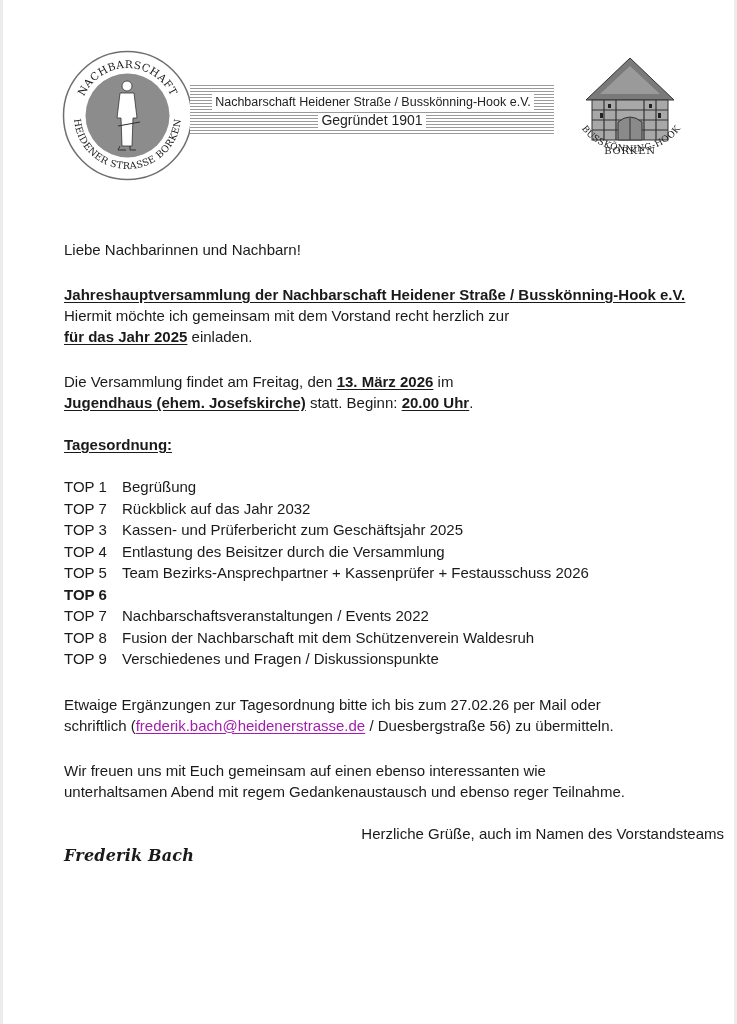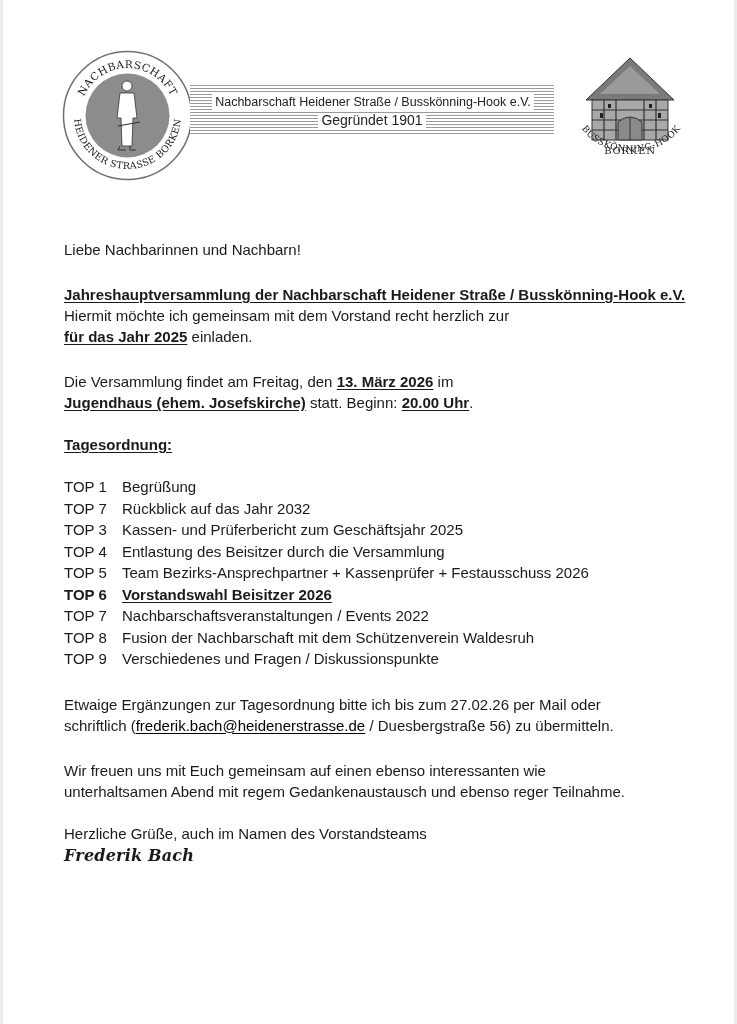--- a/index.html
+++ b/index.html
@@ -38,21 +38,21 @@
     }
 
     
     .content {
       position: absolute; left: 64px; top: 215px; width: 660px;
       font-size: 15px; line-height: 21px; color: #1a1a1a;
     }
     .para { margin-bottom: 21px; margin-top: 24px; }
     .b { font-weight: bold; }
     .u { text-decoration: underline; text-underline-offset: 2px; }
-    .link { color: #000000; text-decoration: underline; text-underline-offset: 2px; }
+    .link { color: #a21caf; text-decoration: underline; text-underline-offset: 2px; }
 
     .agenda { margin-top: 21px; margin-bottom: 21px; }
     .agenda-row { display: flex; height: 21.5px; line-height: 21.5px; }
     .agenda-num { width: 58px; flex: none; }
     .agenda-row.highlight .agenda-num { font-weight: bold; }
     .agenda-row.highlight .agenda-text { font-weight: bold; text-decoration: underline; text-underline-offset: 2px; }
 
     .signature {
       font-family: "DejaVu Serif", serif; font-style: italic; font-weight: bold;
       font-size: 16px; line-height: 20px; letter-spacing: 0.2px;
@@ -154,21 +154,20 @@
     <div class="agenda-row">
         <span class="agenda-num">TOP 4</span>
         <span class="agenda-text">Entlastung des Beisitzer durch die Versammlung</span>
       </div>
     <div class="agenda-row">
         <span class="agenda-num">TOP 5</span>
         <span class="agenda-text">Team Bezirks-Ansprechpartner + Kassenprüfer + Festausschuss 2026</span>
       </div>
     <div class="agenda-row highlight">
         <span class="agenda-num">TOP 6</span>
-        <span class="agenda-text">Vorstandswahl Beisitzer 2026</span>
       </div>
     <div class="agenda-row">
         <span class="agenda-num">TOP 7</span>
         <span class="agenda-text">Nachbarschaftsveranstaltungen / Events 2022</span>
       </div>
     <div class="agenda-row">
         <span class="agenda-num">TOP 8</span>
         <span class="agenda-text">Fusion der Nachbarschaft mit dem Schützenverein Waldesruh</span>
       </div>
     <div class="agenda-row">
@@ -180,15 +179,15 @@
   <div class="para">
     <div>Etwaige Ergänzungen zur Tagesordnung bitte ich bis zum 27.02.26 per Mail oder</div>
     <div><span>schriftlich (</span><a class="link">frederik.bach@heidenerstrasse.de</a><span> / Duesbergstraße 56) zu übermitteln.</span></div>
   </div>
 
   <div class="para">
     <div>Wir freuen uns mit Euch gemeinsam auf einen ebenso interessanten wie</div>
     <div>unterhaltsamen Abend mit regem Gedankenaustausch und ebenso reger Teilnahme.</div>
   </div>
 
-  <div style="margin-bottom:2px;">Herzliche Grüße, auch im Namen des Vorstandsteams</div>
+  <div style="margin-bottom:2px;text-align:right;">Herzliche Grüße, auch im Namen des Vorstandsteams</div>
   <div class="signature">Frederik Bach</div>
 </div>
 
 </body></html>

